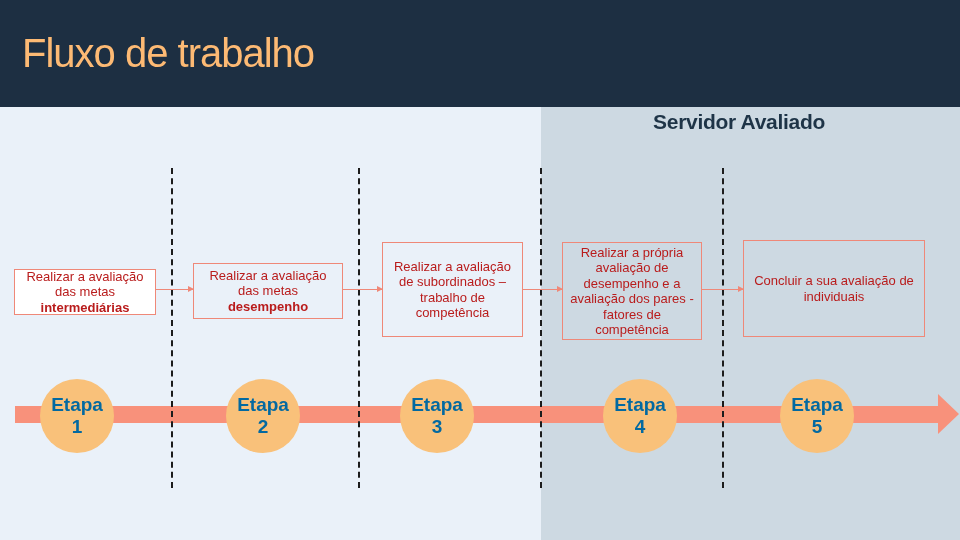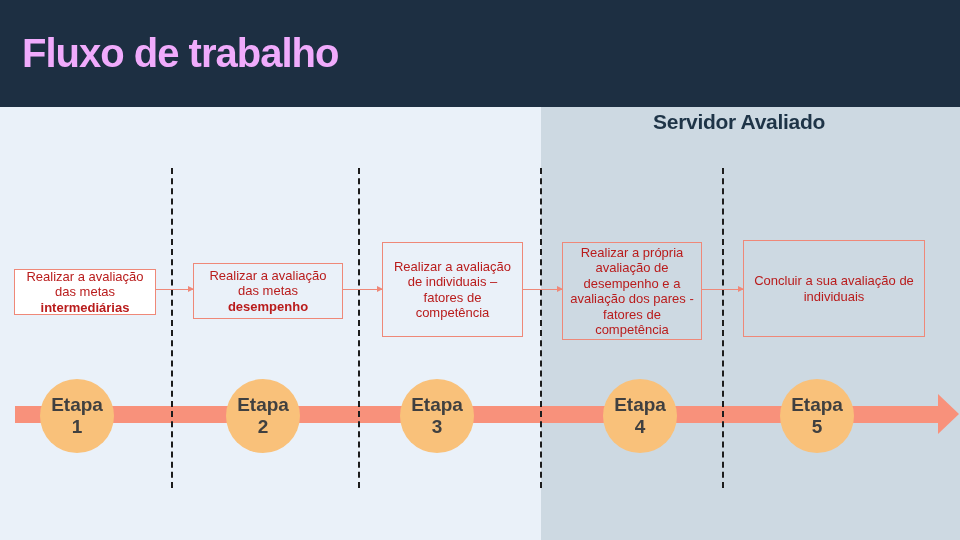--- a/index.html
+++ b/index.html
@@ -12,23 +12,23 @@
     font-family: "Liberation Sans", sans-serif;
   }
   
   .header {
     position: absolute; left: 0; top: 0;
     width: 960px; height: 107px;
     background: #1d2f42;
     display: flex; align-items: center;
   }
   .title {
-    color: #f0abfc;
+    color: #fdba74;
     font-size: 40px;
-    font-weight: bold;
+    font-weight: normal;
     letter-spacing: -1px;
     padding-left: 22px;
   }
   
   .lane { position: absolute; top: 107px; height: 433px; }
   .lane-left  { left: 0;     width: 541px; background: #eaf1f9; }
   .lane-right { left: 541px; width: 419px; background: #cdd9e2; }
   .lane-label {
     position: absolute;
     transform: translate(-50%, -50%);
@@ -99,21 +99,21 @@
     border-top: 20.5px solid transparent;
     border-bottom: 20.5px solid transparent;
     z-index: 1;
   }
   
   .etapa {
     position: absolute; top: 379px;
     width: 74px; height: 74px; border-radius: 50%;
     background: #f9c17a;
     display: flex; flex-direction: column; align-items: center; justify-content: center;
-    color: #404040; font-weight: bold;
+    color: #0369a1; font-weight: bold;
     font-size: 19px; line-height: 22px;
     text-align: center;
     z-index: 5;
   }
   .etapa-1 { left: 40px; }
   .etapa-2 { left: 226px; }
   .etapa-3 { left: 400px; }
   .etapa-4 { left: 603px; }
   .etapa-5 { left: 780px; }
 </style>
@@ -141,21 +141,21 @@
 
   <div class="box box-1">
     <span class="box-text">Realizar a avaliação das metas</span>
     <span class="box-text-bold">intermediárias</span>
   </div>
   <div class="box box-2">
     <span class="box-text">Realizar a avaliação das metas</span>
     <span class="box-text-bold">desempenho</span>
   </div>
   <div class="box box-3">
-    <span class="box-text">Realizar a avaliação de individuais – fatores de competência</span>
+    <span class="box-text">Realizar a avaliação de subordinados – trabalho de competência</span>
     <span class="box-text-bold"></span>
   </div>
   <div class="box box-4">
     <span class="box-text">Realizar a própria avaliação de desempenho e a avaliação dos pares - fatores de competência</span>
     <span class="box-text-bold"></span>
   </div>
   <div class="box box-5">
     <span class="box-text">Concluir a sua avaliação de individuais</span>
     <span class="box-text-bold"></span>
   </div>

